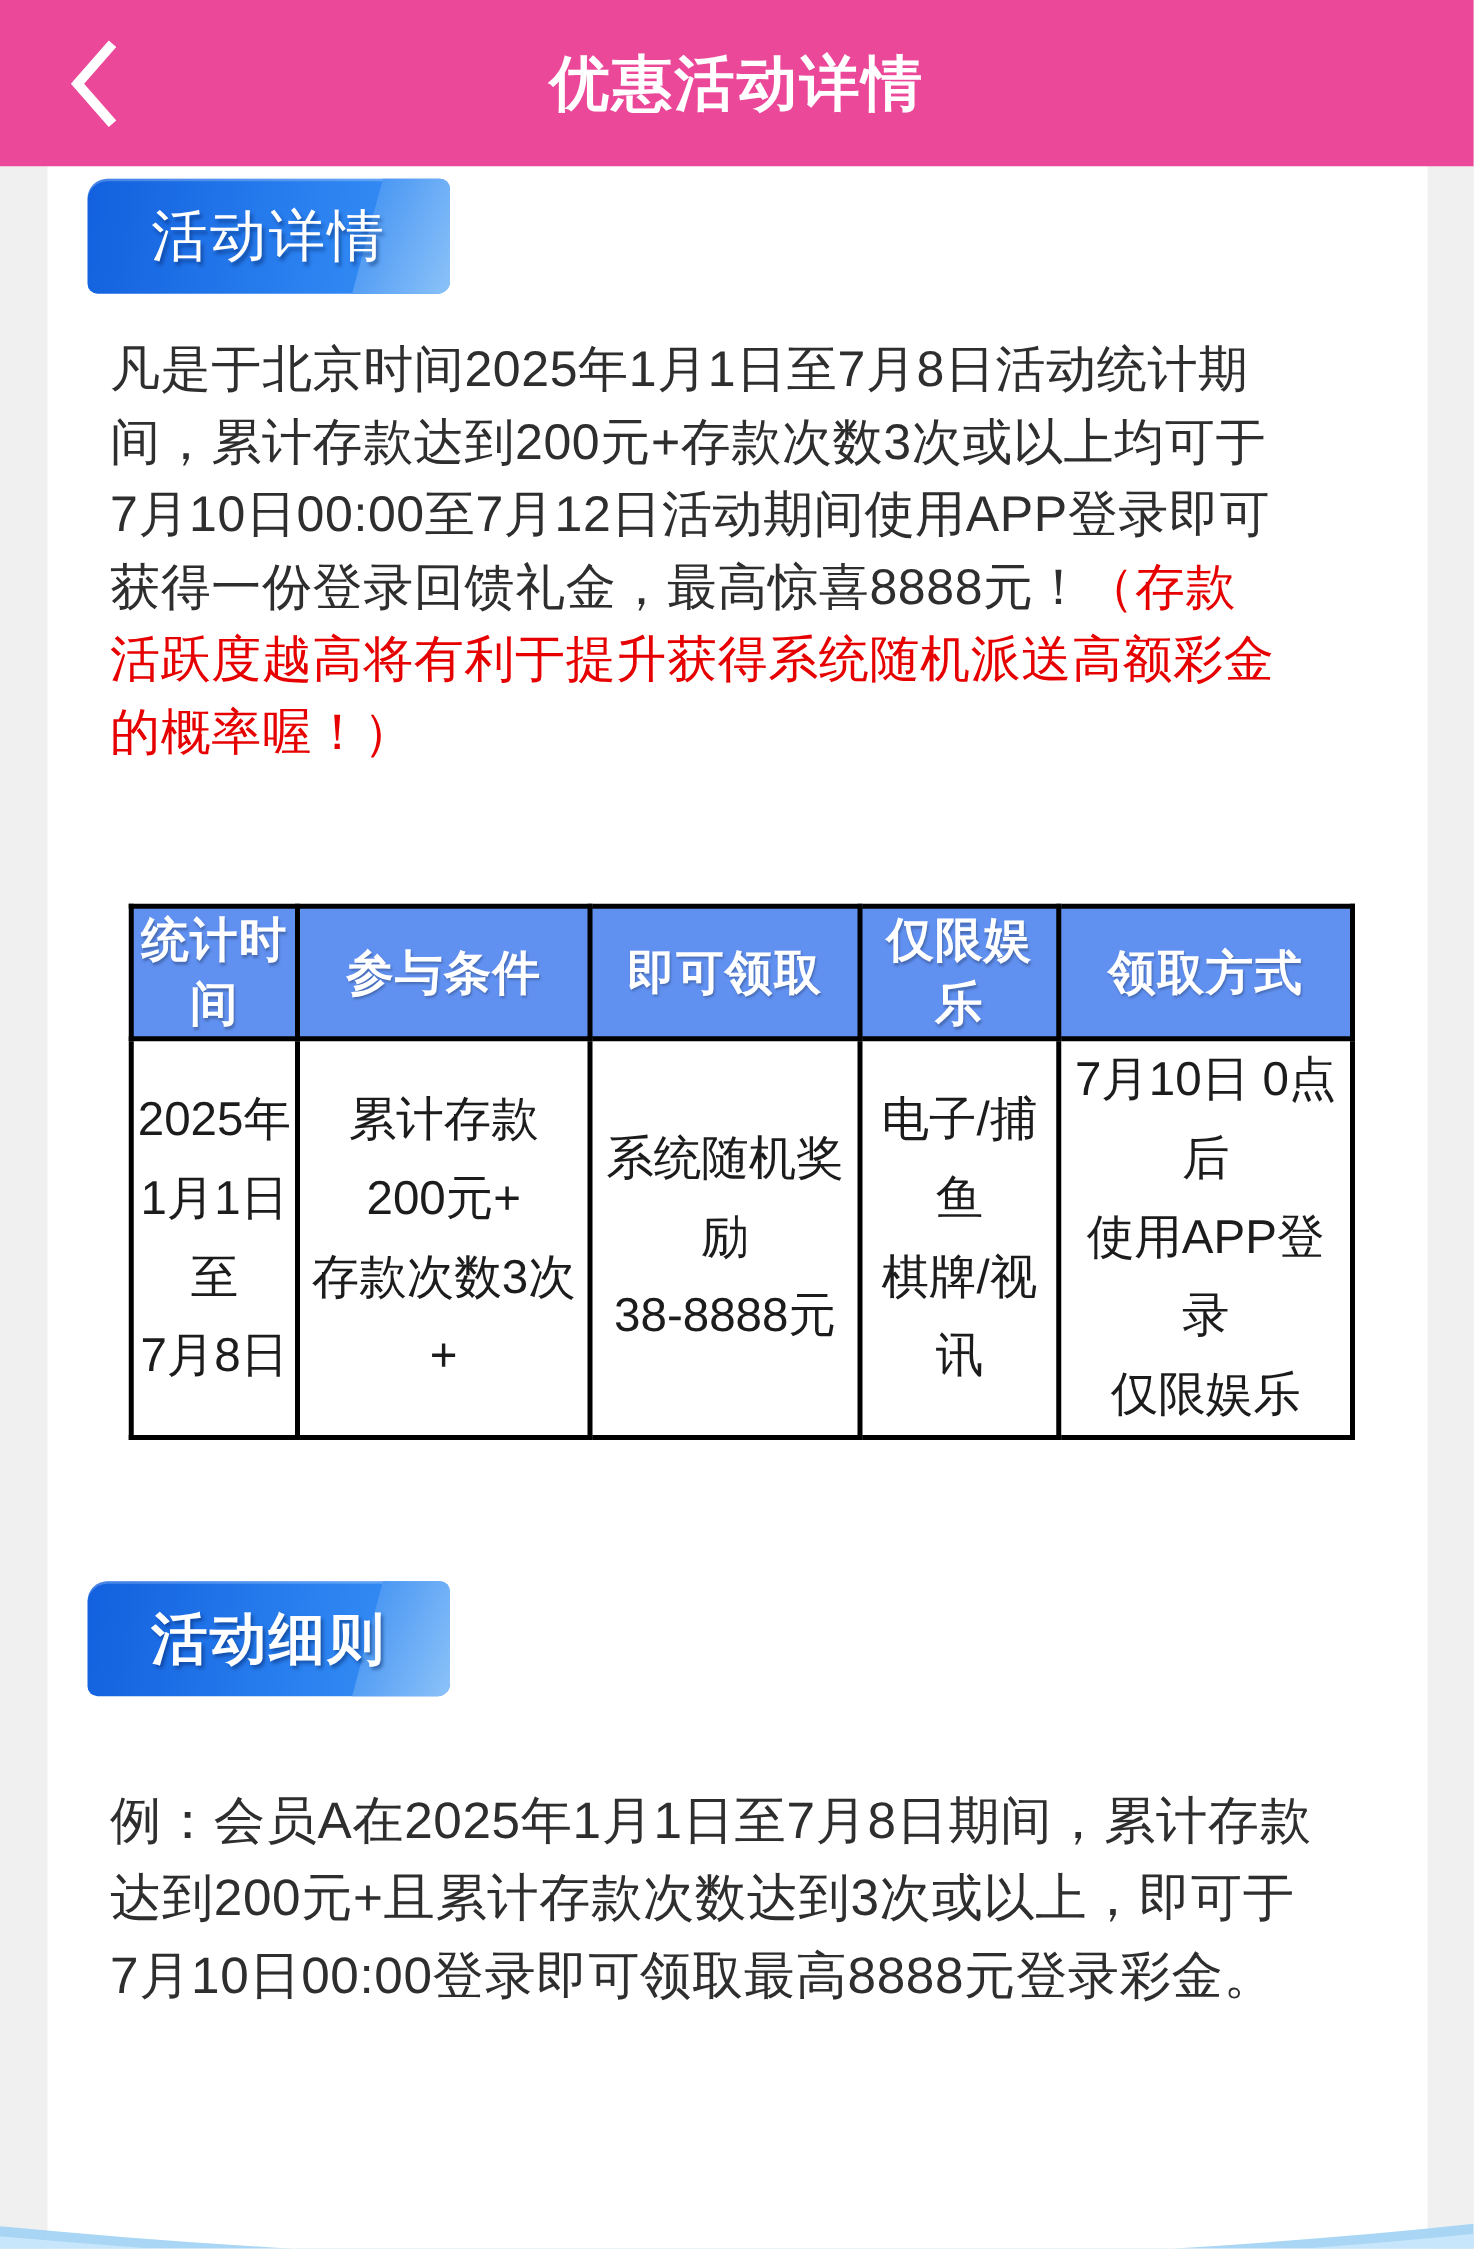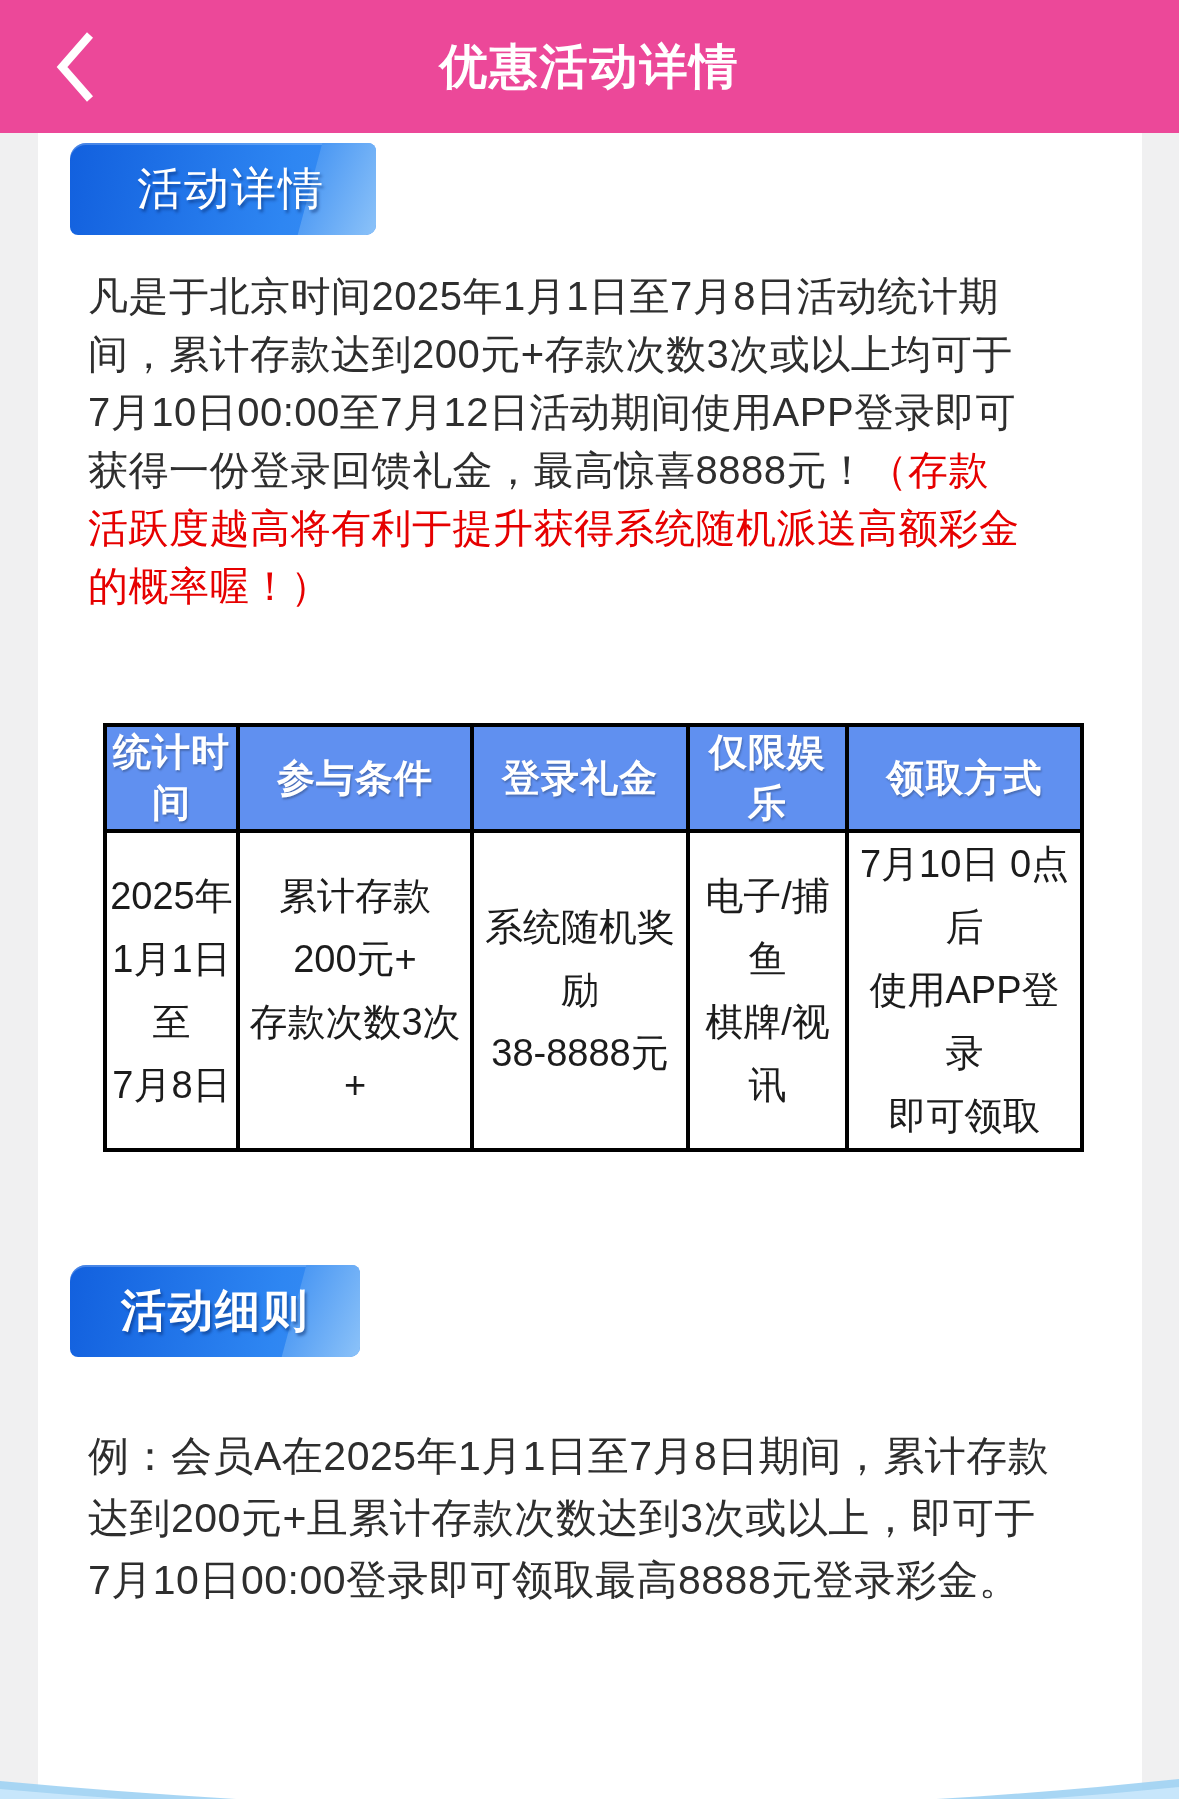--- a/index.html
+++ b/index.html
@@ -44,21 +44,21 @@
     content:"";position:absolute;top:-12px;bottom:-12px;right:-34px;width:100px;
     background:linear-gradient(100deg,#4a97f3,#9ccdfa);
     transform:skewX(-15deg);
     border-radius:6px;
   }
   .badge .badge-text{
     position:relative;z-index:2;
     color:#fff;font-size:45px;letter-spacing:2px;
     text-shadow:2px 3px 3px rgba(0,30,90,0.45);
   }
-  .badge.first{margin-top:10px;padding-left:16px;}
+  .badge.first{margin-top:10px;}
   .badge.second{margin-top:113px;font-weight:bold;}
   
   .para{
     margin:32px 48px 0 50px;
     font-size:40px;line-height:58px;color:#2e2e2e;
     white-space:pre-line;letter-spacing:0.5px;
   }
   .red{color:#e60000;}
   .note{
     margin:50px 48px 0 50px;
@@ -129,41 +129,41 @@
         <col class="c1">
         <col class="c2">
         <col class="c3">
         <col class="c4">
         <col class="c5">
       </colgroup>
     <thead>
       <tr>
         <th>统计时间</th>
         <th>参与条件</th>
-        <th>登录礼金</th>
+        <th>即可领取</th>
         <th>仅限娱乐</th>
         <th>领取方式</th>
       </tr>
     </thead>
     <tbody>
       <tr>
         <td>2025年
 1月1日
 至
 7月8日</td>
         <td>累计存款
 200元+
 存款次数3次+</td>
         <td>系统随机奖励
 38-8888元</td>
         <td>电子/捕鱼
 棋牌/视讯</td>
         <td>7月10日 0点后
 使用APP登录
-即可领取</td>
+仅限娱乐</td>
       </tr>
     </tbody>
   </table>
 
   <div class="badge second">
     <span class="badge-text">活动细则</span>
   </div>
 
 
   <p class="example">例：会员A在2025年1月1日至7月8日期间，累计存款

